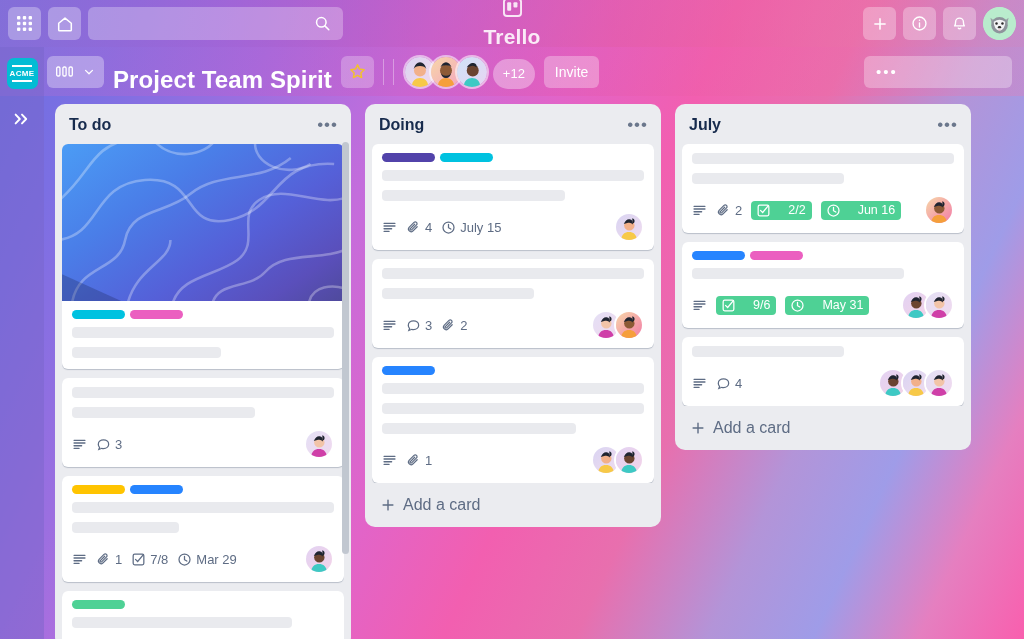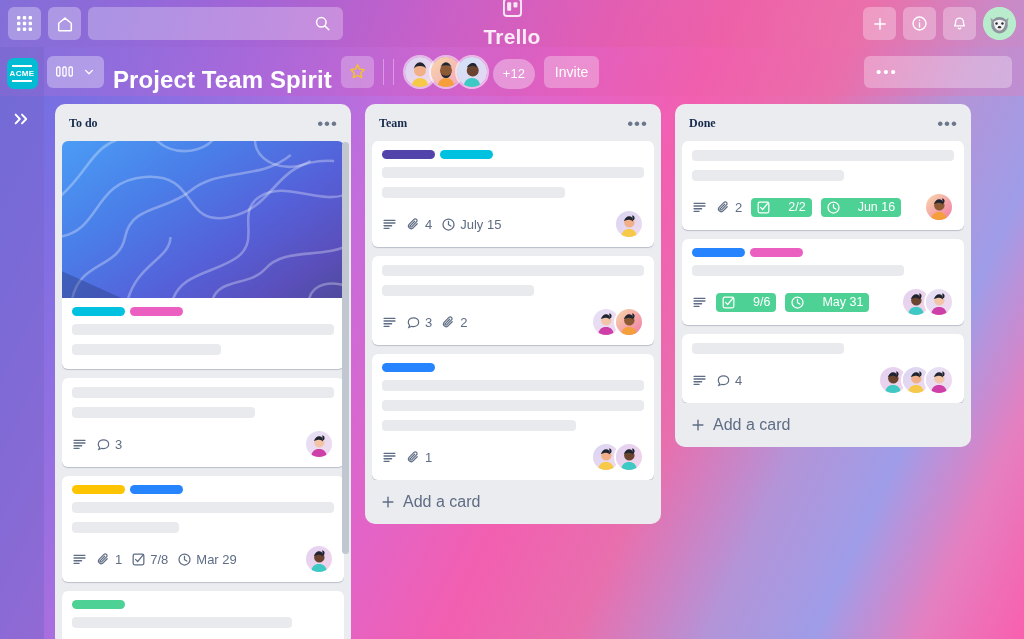--- a/index.html
+++ b/index.html
@@ -131,21 +131,21 @@
   .list {
     width: 296px; background: #ebecf0; border-radius: 10px;
     padding: 7px 7px 0 7px; flex: none; position: relative;
     max-height: 535px; display: flex; flex-direction: column;
   }
   .list.scrolling { padding-bottom: 0; overflow: hidden; }
   .list-header {
     display: flex; align-items: center; justify-content: space-between;
     padding: 5px 6px 10px 7px; flex: none;
   }
-  .list-title { font-size: 12px; font-weight: bold; color: #172b4d; font-family: Liberation Serif, serif; }
+  .list-title { font-size: 16px; font-weight: bold; color: #172b4d; }
   .list-menu { color: #6b778c; font-size: 17px; letter-spacing: 1px; cursor: pointer; line-height: 10px; }
   .cards { display: flex; flex-direction: column; gap: 9px; overflow: hidden; }
   .card {
     background: #fff; border-radius: 6px; box-shadow: 0 1px 1px rgba(9,30,66,.22);
     padding: 9px 10px 8px 10px; cursor: pointer;
   }
   .card.has-cover { padding: 0 0 8px 0; overflow: hidden; }
   .cover {
     height: 157px; width: 100%;
     background: linear-gradient(145deg,#4b9cf5 0%,#4a7ee8 32%,#5560d8 62%,#5a4fbb 85%,#4f4a9c 100%);
@@ -486,21 +486,21 @@
               <div class="lines">
                 <div class="line" style="width: 84%;"></div>
               </div>
             </div>
           </div>
         </div>
         <div class="scrollbar" style="top: 38px; height: 412px;"></div>
       </div>
       <div class="list">
         <div class="list-header">
-          <div class="list-title">Team</div>
+          <div class="list-title">Doing</div>
           <div class="list-menu">•••</div>
         </div>
         <div class="cards">
           <div class="card">
             <div class="card-body">
               <div class="labels">
                 <span class="label" style="background: rgb(82, 67, 170); width: 53px;"></span>
                 <span class="label" style="background: rgb(0, 194, 224); width: 53px;"></span>
               </div>
               <div class="lines">
@@ -665,21 +665,21 @@
         </div>
         <div class="add-card">
           <svg width="14" height="14" viewBox="0 0 16 16" stroke="#5e6c84" stroke-width="1.6" stroke-linecap="round">
             <path d="M8 2.4v11.2M2.4 8h11.2"></path>
           </svg>
           <span>Add a card</span>
         </div>
       </div>
       <div class="list">
         <div class="list-header">
-          <div class="list-title">Done</div>
+          <div class="list-title">July</div>
           <div class="list-menu">•••</div>
         </div>
         <div class="cards">
           <div class="card">
             <div class="card-body">
               <div class="lines">
                 <div class="line" style="width: 100%;"></div>
                 <div class="line" style="width: 58%;"></div>
               </div>
               <div class="badges">

